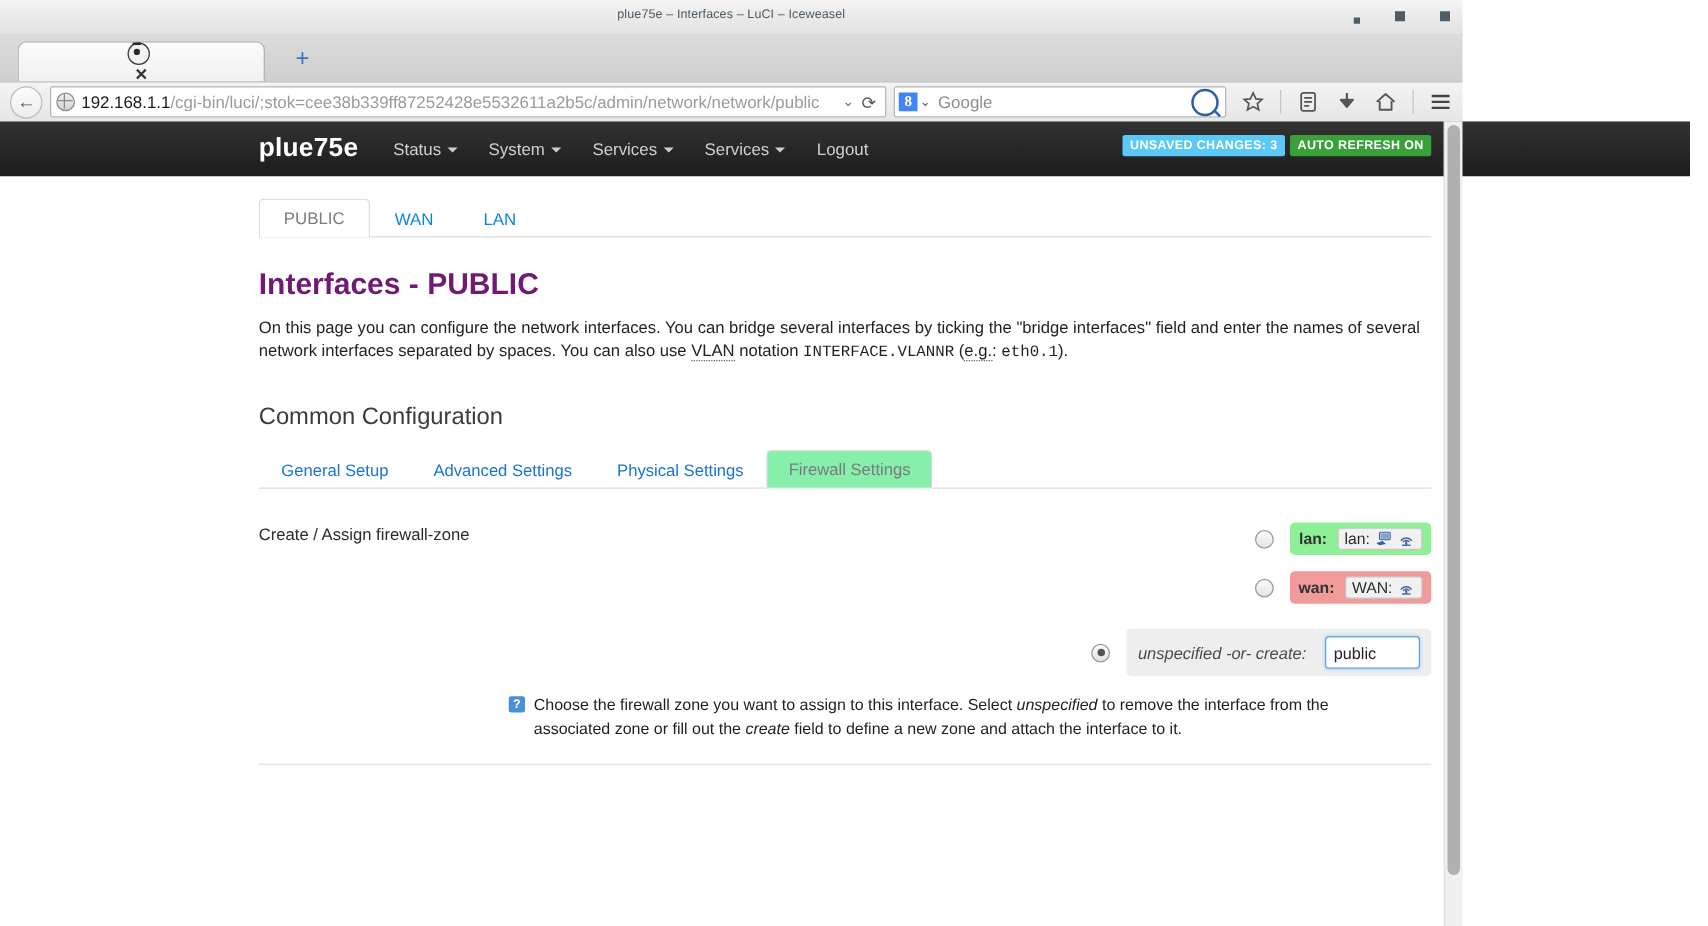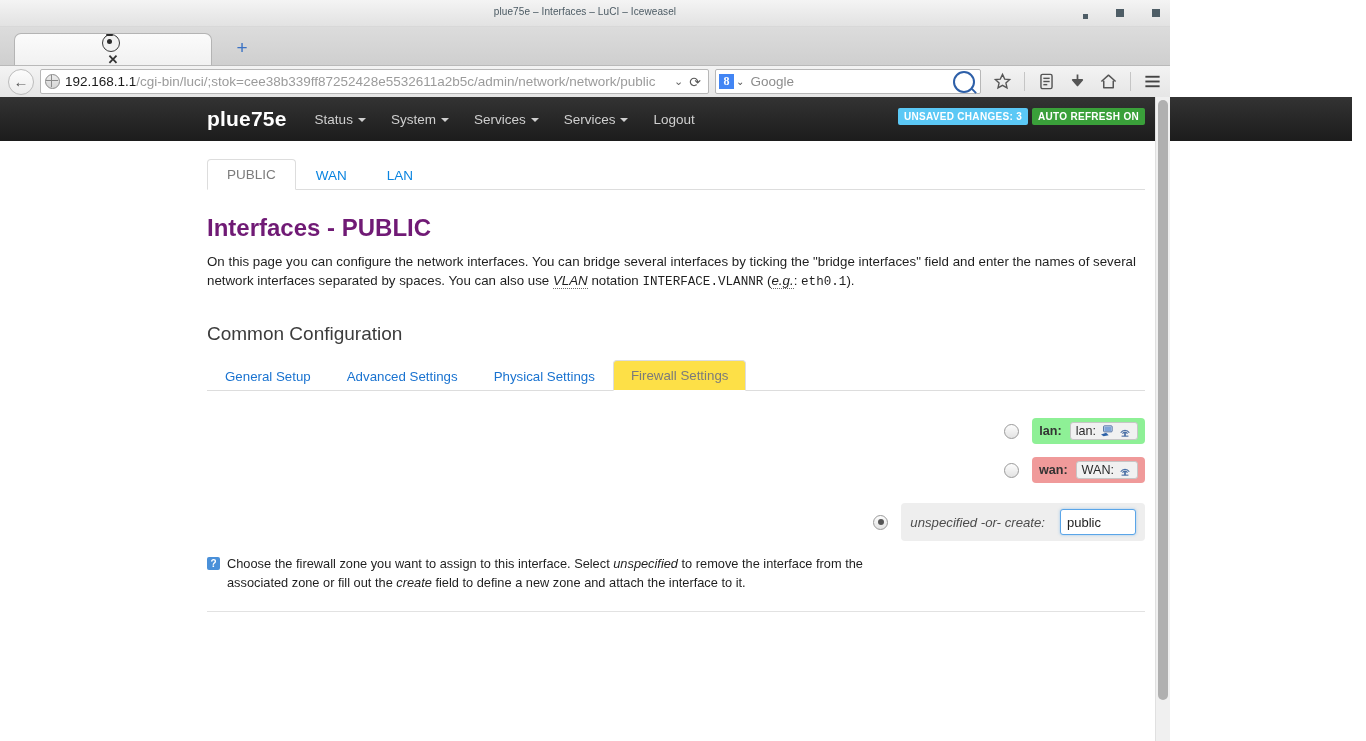--- a/index.html
+++ b/index.html
@@ -238,40 +238,40 @@
   }
 
   .page-title {
     color: #701a75; font-size: 24px; font-weight: bold;
     margin: 24px 0 10px 0;
   }
   .page-desc {
     font-size: 13.3px; color: #1f1f1f; line-height: 19px;
     max-width: 930px;
   }
-  .page-desc .abbr { border-bottom: 1px dotted #666; font-style: italic; }
+  .page-desc .abbr { border-bottom: 1px dotted #666; }
   .page-desc .mono { font-family: "Liberation Mono", monospace; font-size: 12.6px; }
 
   .section-title {
     font-size: 19px; color: #3c3c3c; font-weight: normal;
     margin: 31px 0 0 0;
   }
   .cfg-tabs {
     display: flex; align-items: flex-end;
     border-bottom: 1px solid #dddddd;
     margin-top: 15px; height: 30px;
   }
   .cfg-tab {
     font-size: 13.3px; color: #1a73d0;
     padding: 7px 17px;
     border: 1px solid transparent; border-bottom: none;
     position: relative; bottom: -1px;
   }
   .cfg-tab.active {
-    color: #7b7b7b; background: #fde047;
+    color: #7b7b7b; background: #86efac;
     border: 1px solid #dddddd; border-bottom: 1px solid #fff;
     border-radius: 4px 4px 0 0;
   }
 
   .field-row {
     display: flex; margin-top: 27px;
   }
   .field-label {
     width: 200px; font-size: 13.3px; color: #2b2b2b;
     padding-top: 2px; flex: none;
@@ -472,20 +472,21 @@
       <h2 class="section-title">Common Configuration</h2>
 
       <div class="cfg-tabs">
         <div class="cfg-tab">General Setup</div>
         <div class="cfg-tab">Advanced Settings</div>
         <div class="cfg-tab">Physical Settings</div>
         <div class="cfg-tab active">Firewall Settings</div>
       </div>
 
       <div class="field-row">
+        <div class="field-label">Create / Assign firewall-zone</div>
         <div class="zone-col">
 
           <div class="zone-line">
             <span class="radio"></span>
             <span class="zone-badge zone-lan">
               <span class="zone-name">lan:</span>
               <span class="zone-ifaces">
                 <span>lan:</span>
                 <span class="ifc-ico">
                   <svg width="14" height="12" viewBox="0 0 16 14">

